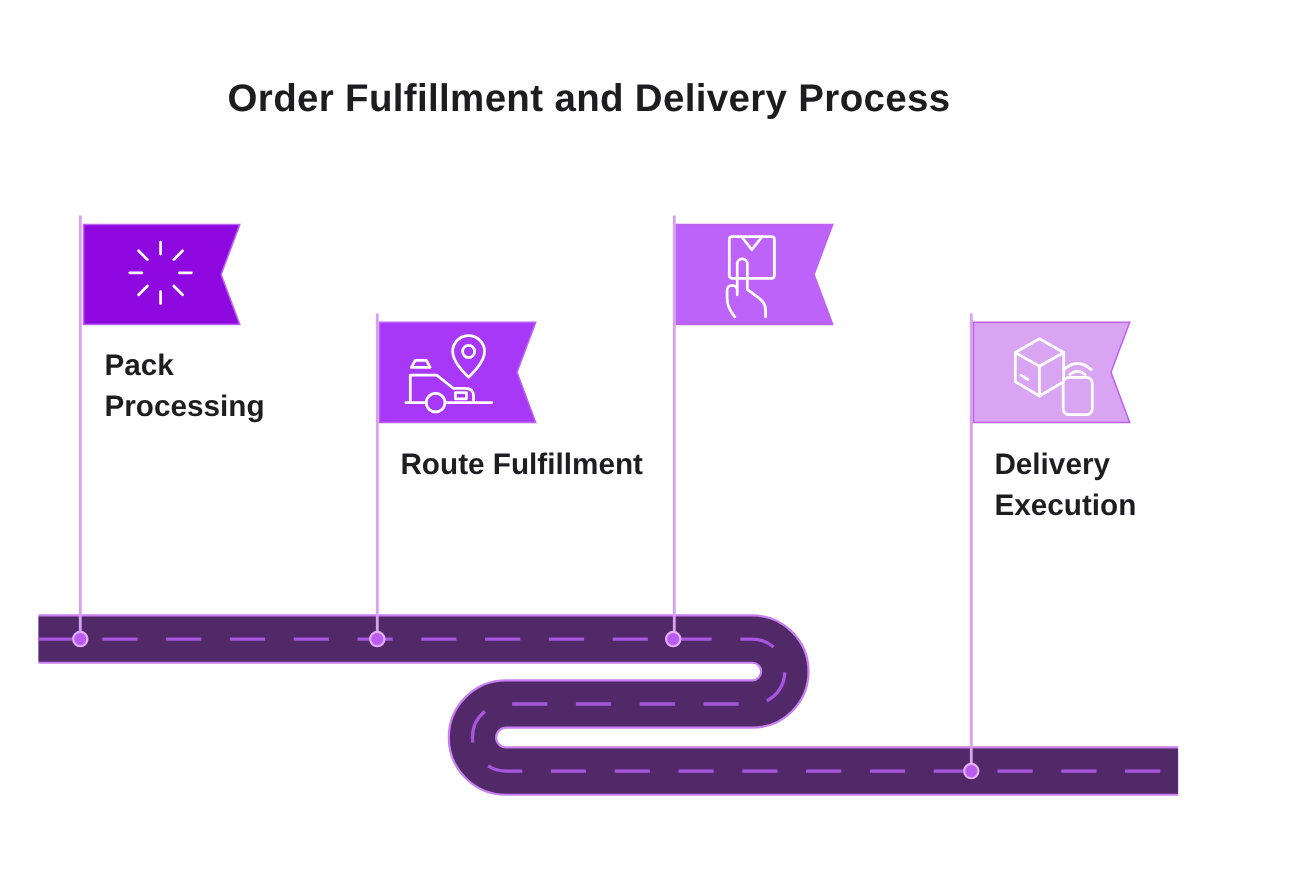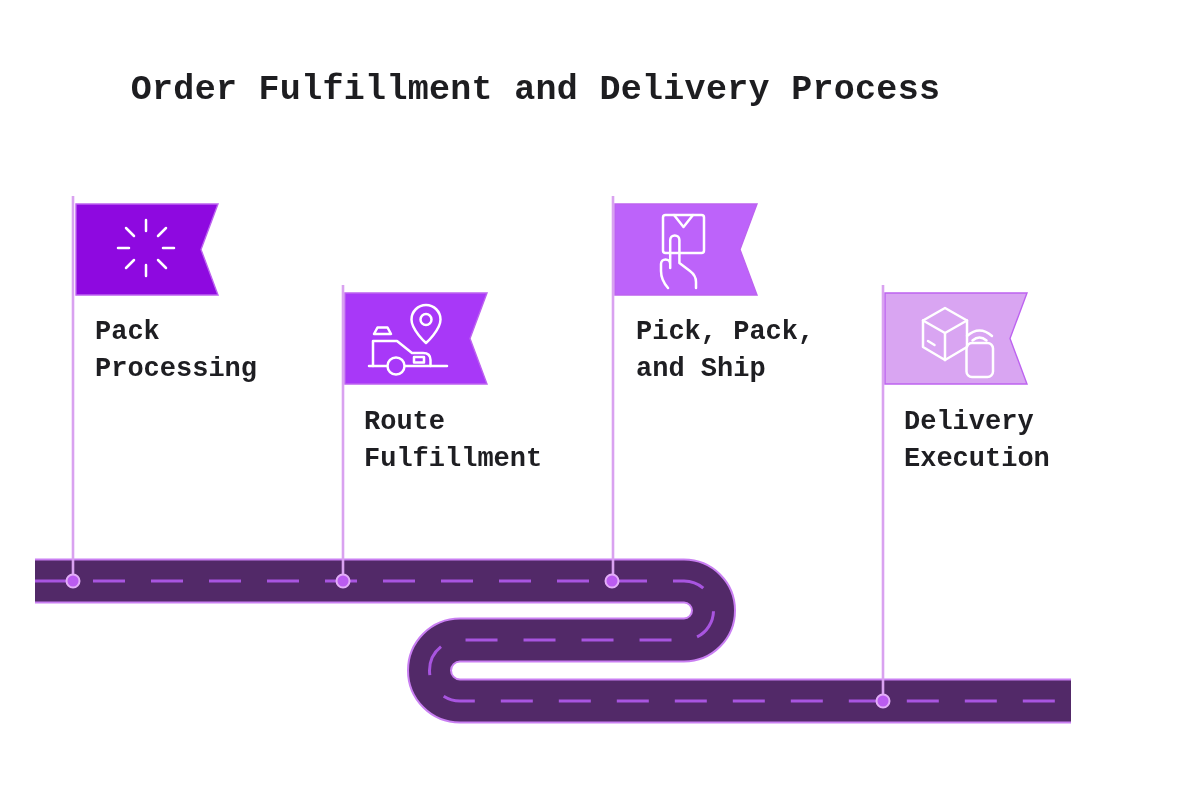--- a/index.html
+++ b/index.html
@@ -1,18 +1,18 @@
 <!DOCTYPE html>
 <html><head>
 <meta charset="utf-8">
 <style>
   html,body{margin:0;padding:0;background:#ffffff;}
   #stage{
     position:relative;width:1071px;height:795px;background:#ffffff;overflow:hidden;
-    font-family:Liberation Mono, monospace;
+    font-family:Liberation Sans, sans-serif;
   }
   #road-svg{position:absolute;left:0;top:0;}
   .page-title{
     position:absolute;top:70px;left:0;width:100%;text-align:center;
     font-size:35px;font-weight:700;letter-spacing:.3px;color:#1d1d20;
   }
   .step-label{
     position:absolute;font-size:27px;font-weight:700;line-height:37px;color:#1e1e22;
   }
   .lbl-1{left:95px;top:314px;width:200px;}
@@ -96,16 +96,15 @@
       <circle class="dot" cx="343" cy="581" r="6.5" fill="#bb5cf0"></circle>
       <circle class="dot" cx="612" cy="581" r="6.5" fill="#bb5cf0"></circle>
       <circle class="dot" cx="883" cy="701" r="6.5" fill="#bb5cf0"></circle>
     </g>
   </svg>
 
   <div class="page-title">Order Fulfillment and Delivery Process</div>
 
   <div class="step-label lbl-1">Pack Processing</div>
   <div class="step-label lbl-2">Route Fulfillment</div>
-  <div class="step-label lbl-3">Pick, Pack, and Ship</div>
   <div class="step-label lbl-4">Delivery Execution</div>
 
 </div>
 
 </body></html>

